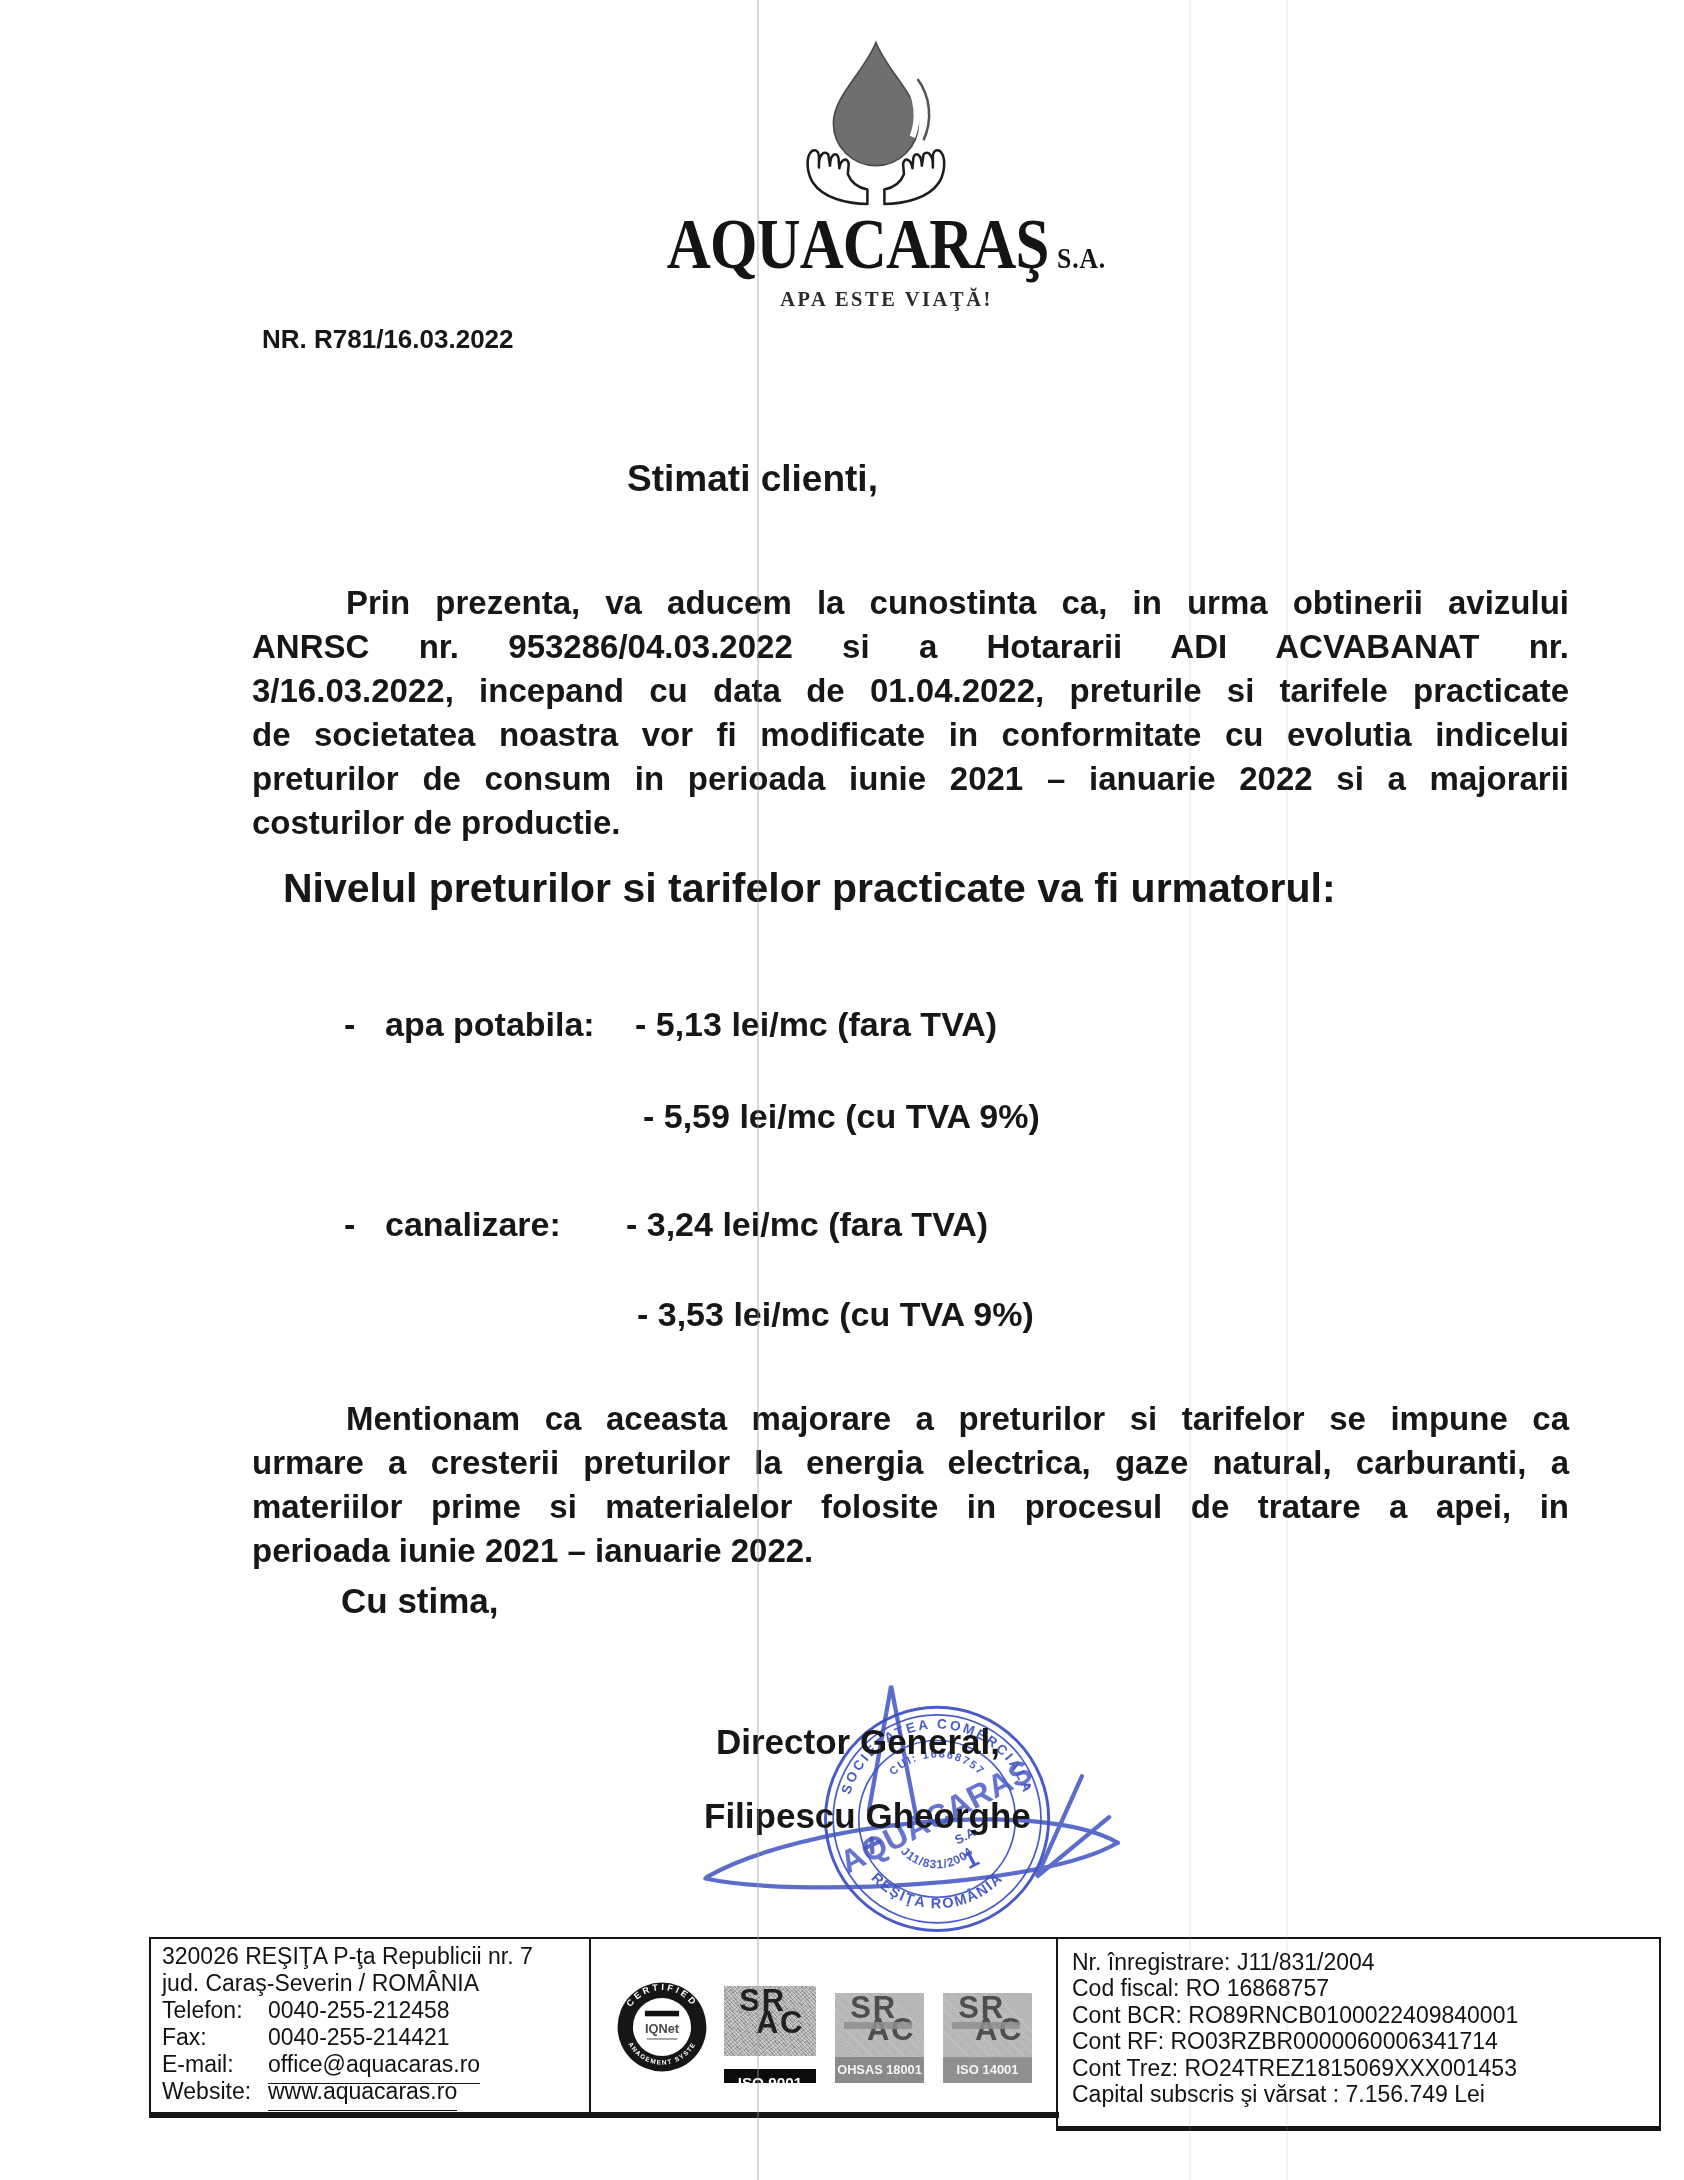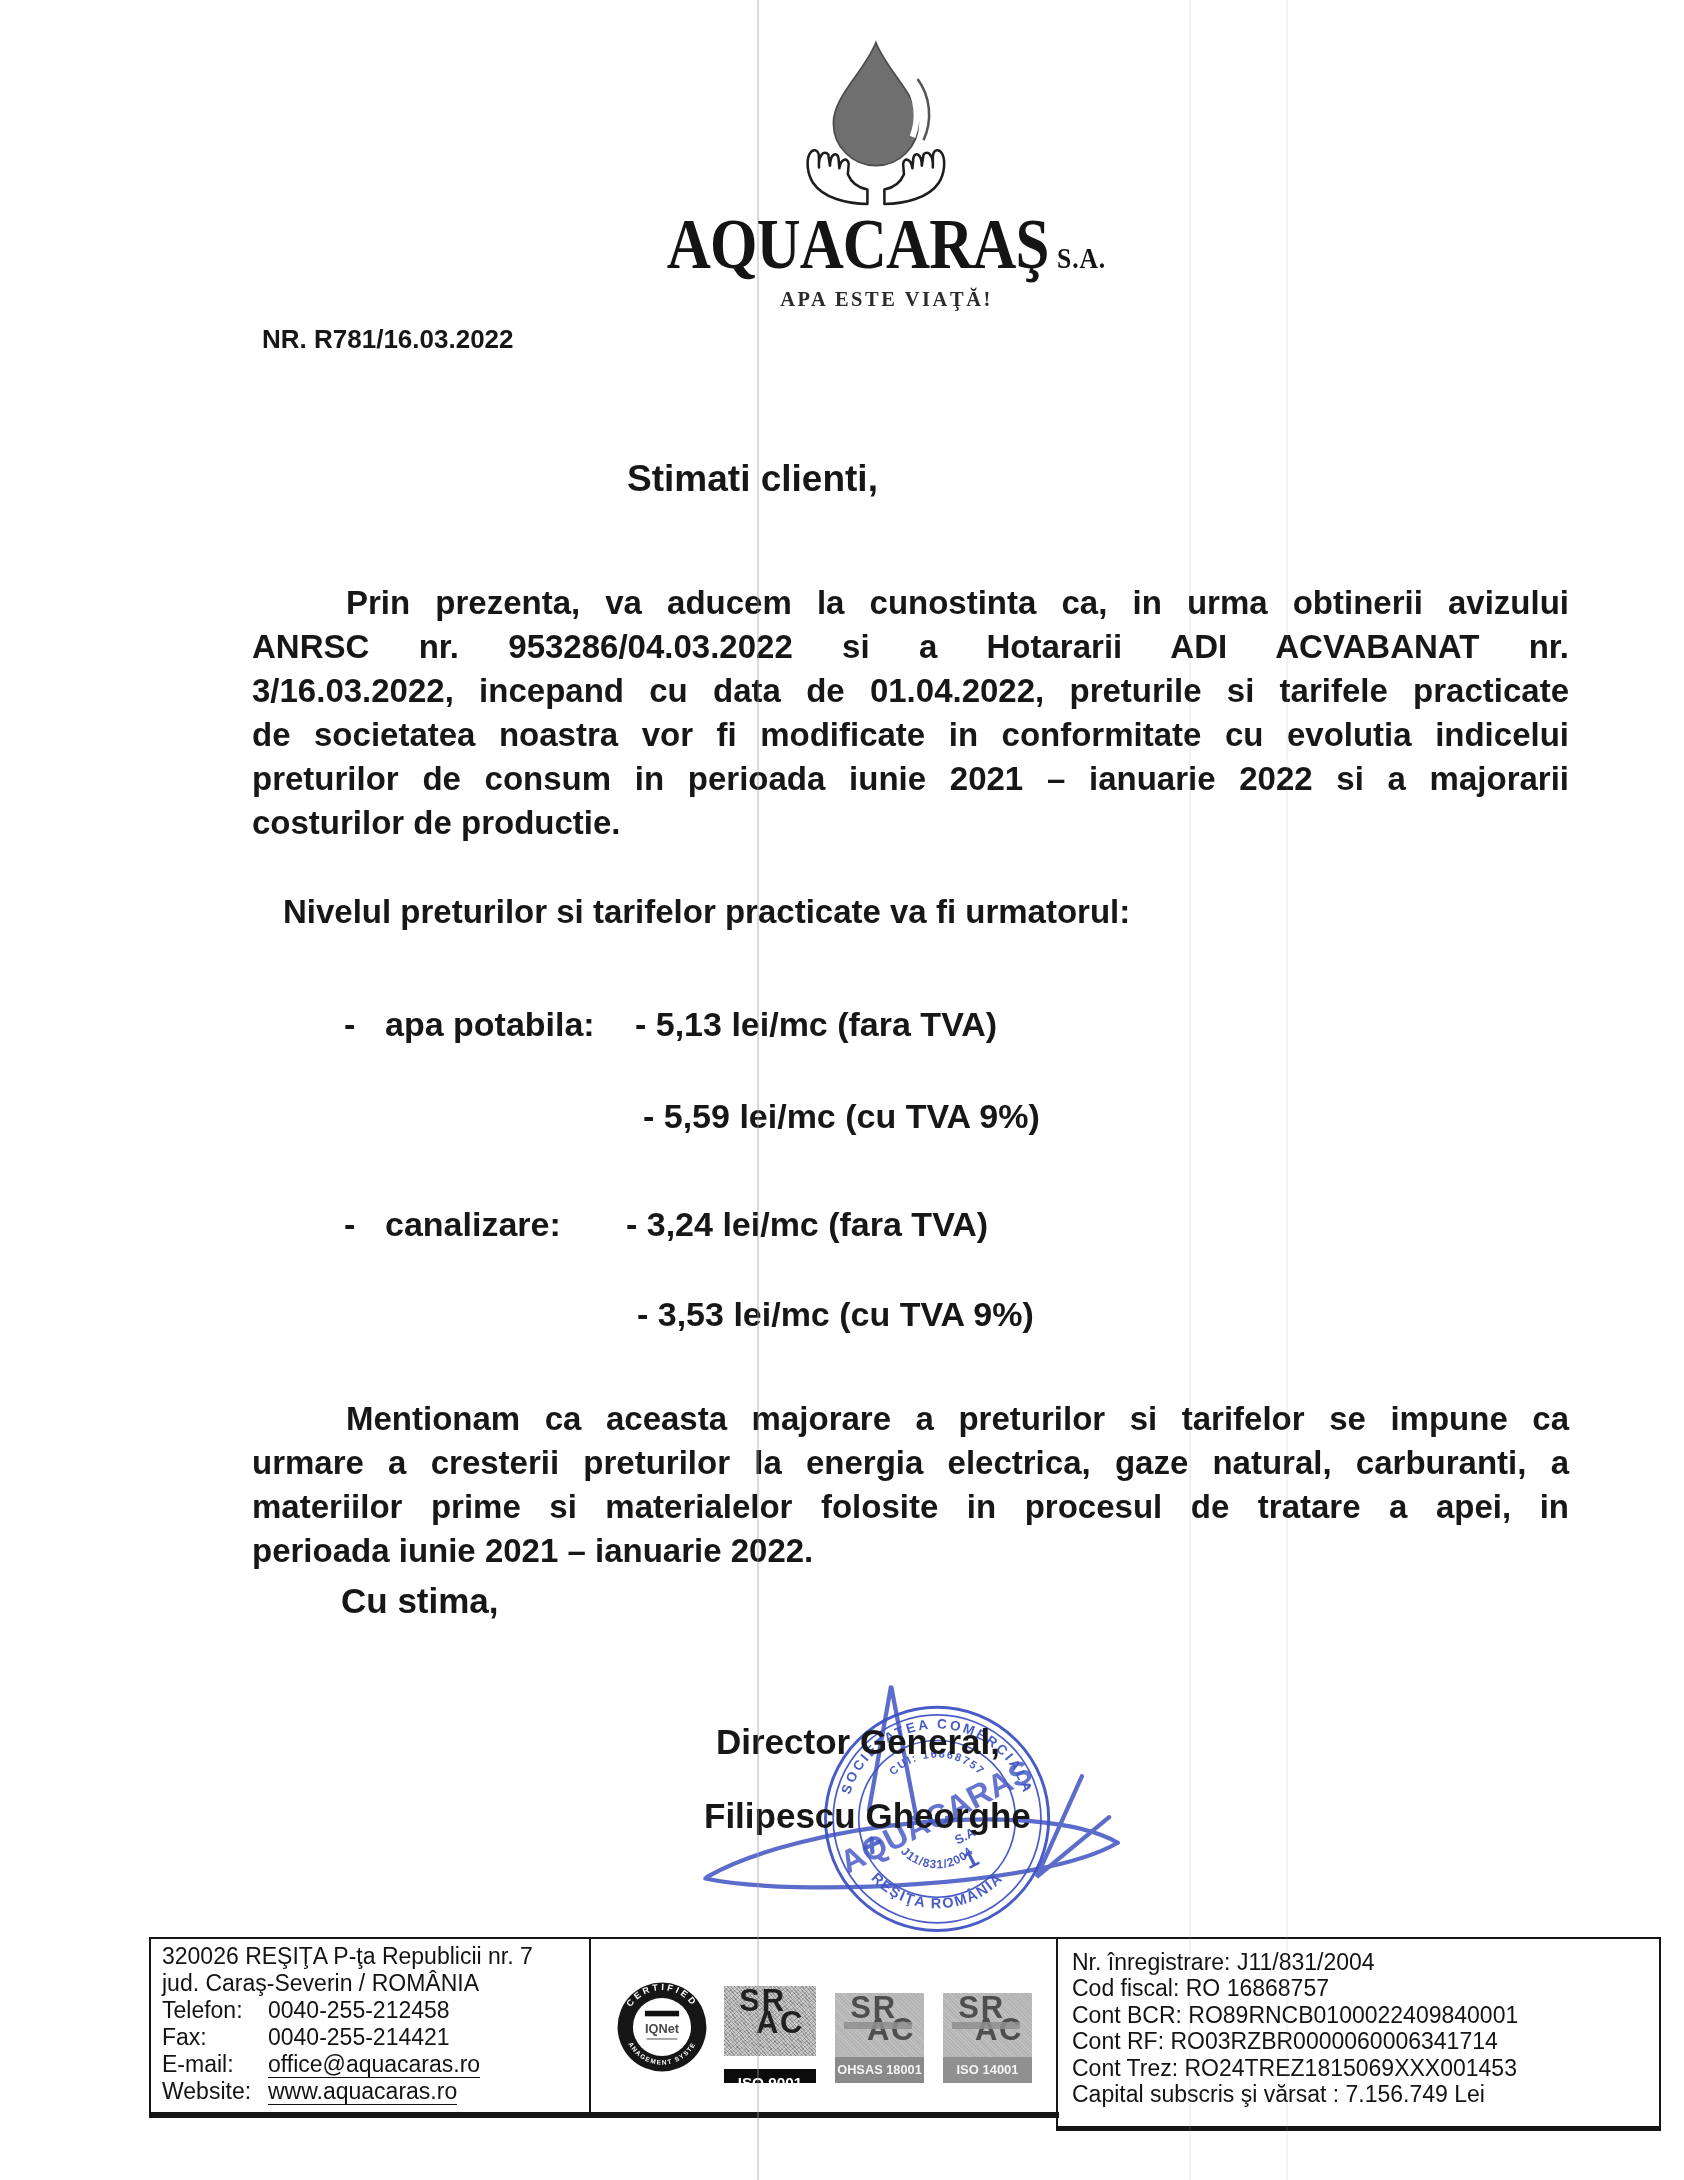--- a/index.html
+++ b/index.html
@@ -34,21 +34,21 @@
   .para{position:absolute;left:252px;width:1317px;}
   #para1{top:581px;}
   #para2{top:1397px;}
   .pline{
     display:block;height:44px;line-height:44px;font-size:33px;font-weight:bold;
     white-space:nowrap;text-align:justify;
   }
   .pline.just{text-align-last:justify;}
   .pline.indent{text-indent:94px;}
 
-  .tariff-intro{position:absolute;left:283px;top:865px;font-size:33px;font-weight:bold;white-space:nowrap;margin-top:28px;}
+  .tariff-intro{position:absolute;left:283px;top:865px;font-size:41px;font-weight:bold;white-space:nowrap;}
 
   .tline{position:absolute;left:0;width:1685px;height:44px;font-size:34px;font-weight:bold;}
   .tdash{position:absolute;left:344px;}
   .tname{position:absolute;left:385px;}
   .tprice{position:absolute;}
   #t1l1{top:1005px;}   #t1l1 .tprice{left:635px;}
   #t1l2{top:1097px;left:643px;width:auto;}
   #t2l1{top:1205px;}   #t2l1 .tprice{left:626px;}
   #t2l2{top:1295px;left:637px;width:auto;}
 
@@ -62,21 +62,21 @@
   .fbox{position:absolute;top:1937px;border:2.6px solid #161616;box-sizing:border-box;background:#fff;}
   #fbox-left{left:149px;width:443px;height:179px;}
   #fbox-mid{left:589px;width:469px;height:179px;}
   #fbox-right{left:1056px;width:605px;height:193px;}
   .fbar{position:absolute;background:#161616;z-index:2;}
   #fbar1{left:149px;top:2112px;width:910px;height:6px;}
   #fbar2{left:1056px;top:2126px;width:605px;height:5.1px;}
 
   .addr{position:absolute;left:162px;top:1943px;font-size:23px;line-height:27px;color:#131313;}
   .flabel{display:inline-block;width:106px;}
-  .fval.u{border-bottom:1.7px solid #131313;padding-bottom:0;}
+  .fval.u{border-bottom:1.7px solid #131313;padding-bottom:6px;}
 
   .regs{position:absolute;left:1072px;top:1949px;font-size:23px;line-height:26.4px;color:#131313;}
 
   #iqnet{position:absolute;left:615px;top:1980px;width:94px;height:94px;}
   .badge{position:absolute;box-sizing:border-box;}
   #badge-0{left:724px;top:1986px;width:92px;height:97px;}
   #badge-1{left:835px;top:1993px;width:89px;height:90px;}
   #badge-2{left:943px;top:1993px;width:89px;height:90px;}
   .btop{position:absolute;left:0;right:0;top:0;bottom:25.6px;overflow:hidden;}
   #badge-0 .btop{bottom:27px;background:#c9c9c9;

